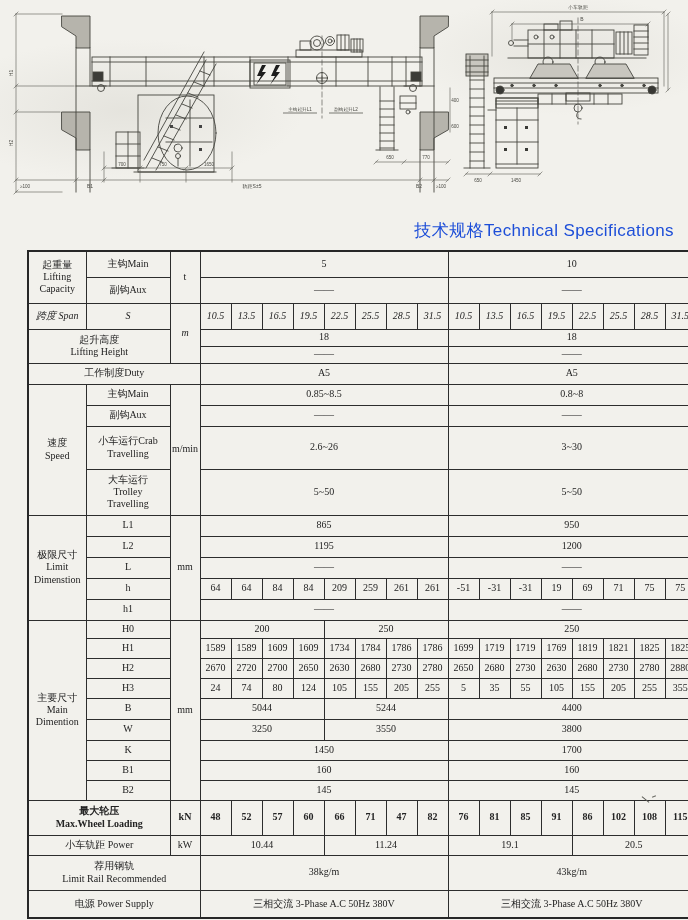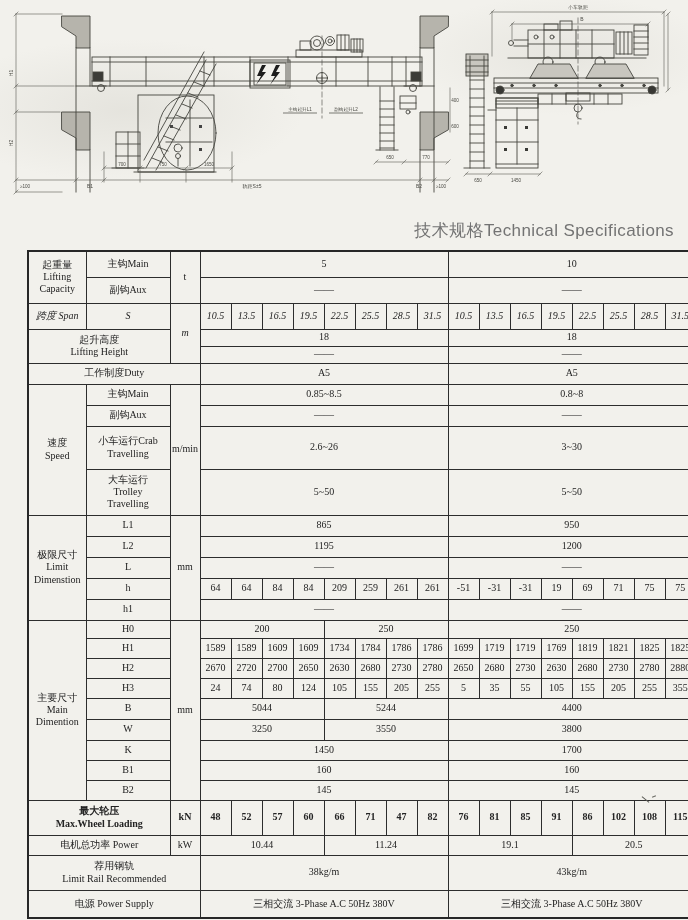--- a/index.html
+++ b/index.html
@@ -10,21 +10,21 @@
       radial-gradient(ellipse 260px 100px at 82% 6%, rgba(190,188,178,.22), transparent 60%),
       #f2f1ec;
     font-family:"Liberation Sans","DejaVu Sans",sans-serif;
     color:#222;
   }
   .drawing-wrap{position:relative;width:688px;height:208px;}
   .drawing-wrap svg{position:absolute;left:0;top:0;}
   .title{
     height:40px;display:flex;align-items:flex-end;justify-content:flex-end;
     padding-right:14px;box-sizing:border-box;
-    font-size:17px;letter-spacing:.4px;color:#737373;padding-bottom:6px;
+    font-size:17px;letter-spacing:.4px;color:#1d4ed8;padding-bottom:6px;
   }
   .table-wrap{padding:2px 7px 0 7px;}
   table.spec{
     border-collapse:collapse;table-layout:fixed;width:661px;
     font-family:"Liberation Serif","DejaVu Serif",serif;
     border:2px solid #272727;
     margin-left:20px;
   }
   table.spec td{
     border:1px solid #2d2d2d;text-align:center;vertical-align:middle;
@@ -547,21 +547,21 @@
           <td>76</td>
           <td>81</td>
           <td>85</td>
           <td>91</td>
           <td>86</td>
           <td>102</td>
           <td>108</td>
           <td>115</td>
         </tr>
         <tr style="height: 20px;">
-          <td colspan="2" class="lab">电机总功率 Power</td>
+          <td colspan="2" class="lab">小车轨距 Power</td>
           <td class="unit">kW</td>
           <td colspan="4">10.44</td>
           <td colspan="4">11.24</td>
           <td colspan="4">19.1</td>
           <td colspan="4">20.5</td>
         </tr>
         <tr style="height: 35px;">
           <td colspan="3" class="lab">荐用钢轨
 Limit Rail Recommended</td>
           <td colspan="8">38kg/m</td>

